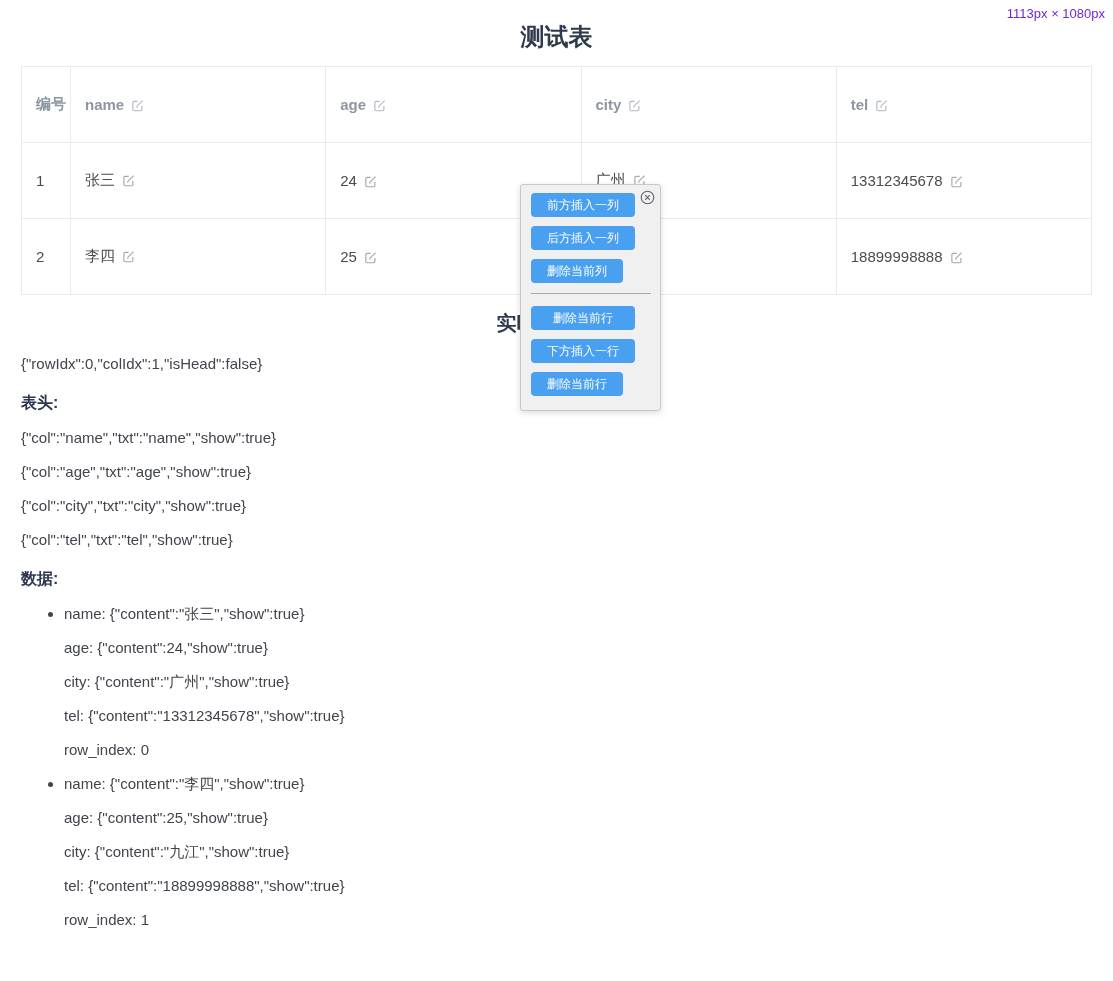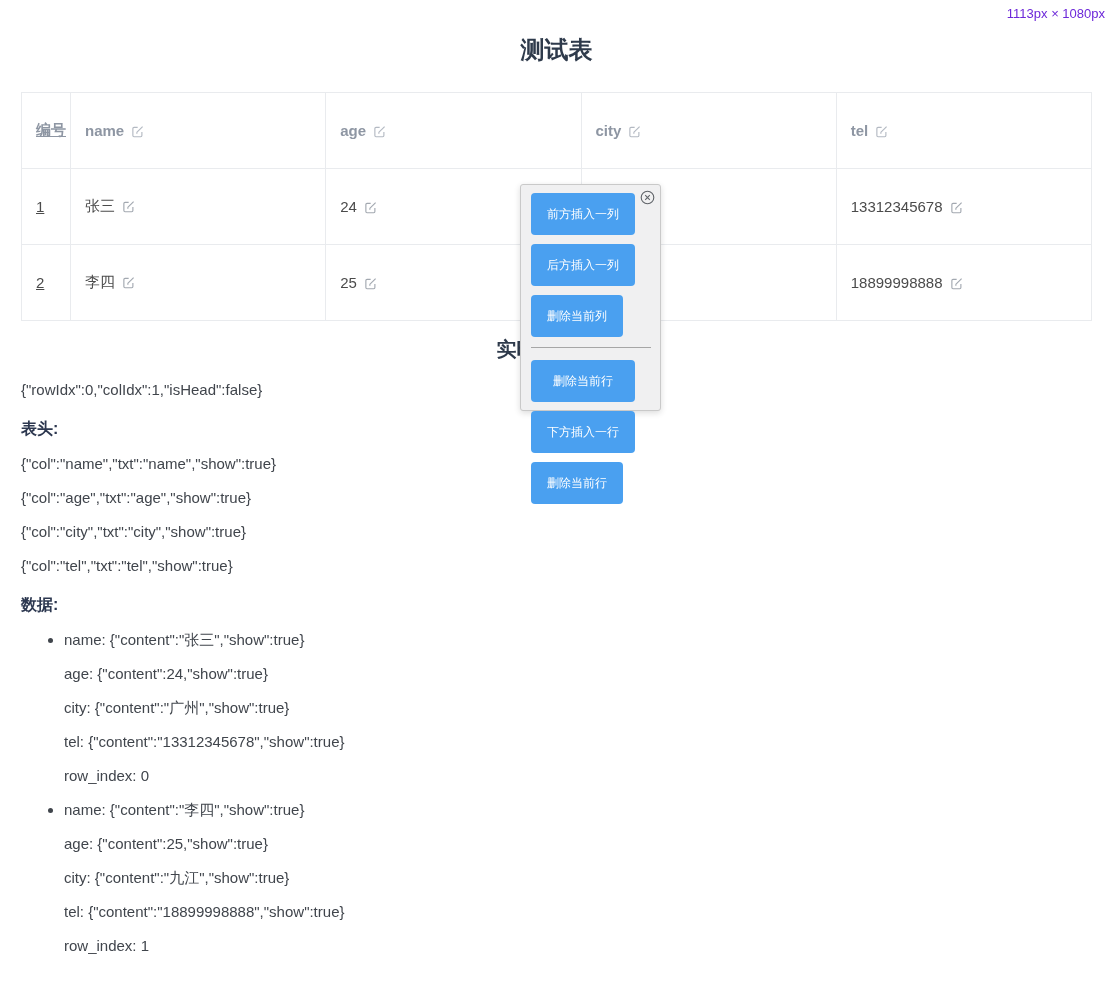--- a/index.html
+++ b/index.html
@@ -6,35 +6,35 @@
   body{
     width:1113px;height:981px;position:relative;overflow:hidden;
     font-family:"Liberation Sans","DejaVu Sans",sans-serif;
     -webkit-font-smoothing:antialiased;
   }
   .dim-label{
     position:absolute;top:6px;right:8px;font-size:13px;color:#6d28d9;
   }
   .container{padding:0 21px;}
   h1.page-title{
-    margin:16px;padding:18px 0 10px;text-align:center;
+    margin:3px;padding:18px 0 10px;text-align:center;
     font-size:24px;line-height:32px;font-weight:bold;color:#2e3a4b;
   }
   table.data-table{
     width:100%;border-collapse:collapse;table-layout:fixed;
     background:#fff;
   }
   table.data-table th,table.data-table td{
     border:1px solid #e9ebee;height:75px;padding:0 6px 0 14px;
     text-align:left;vertical-align:middle;font-size:15px;
     white-space:nowrap;overflow:hidden;
   }
   table.data-table th{color:#8e96a3;font-weight:bold;}
   table.data-table td{color:#4b4b4b;font-weight:normal;}
-  th.idx-col,td.idx-col{padding-left:12px;text-decoration:underline;}
+  th.idx-col,td.idx-col{padding-left:12px;}
   .edit-icon{
     display:inline-block;margin-left:7px;vertical-align:-2px;line-height:0;
     color:#b3b9c2;cursor:pointer;
   }
   td .edit-icon{color:#a2a8b0;}
   h2.live-title{
     margin:17px 0 20px;text-align:center;
     font-size:20px;line-height:22px;font-weight:bold;color:#2e3a4b;
   }
   .info{color:#40454c;}
@@ -48,21 +48,21 @@
   ul.data-list li p{margin:15px 0;font-size:15px;line-height:19px;}
   
   .popup{
     position:absolute;left:520px;top:184px;width:141px;height:227px;
     box-sizing:border-box;background:#f0f0f1;border:1px solid #c9c9c9;
     border-radius:3px;box-shadow:0 2px 6px rgba(0,0,0,.14);
     padding:8px 0 0 10px;z-index:30;
   }
   .popup .action{
     display:block;border:0;border-radius:4px;background:var(--primary,#4aa0f0);
-    color:#fff;font-size:12px;line-height:12px;padding:15px 0;margin:0 0 9px;
+    color:#fff;font-size:12px;line-height:12px;padding:6px 0;margin:0 0 9px;
     text-align:center;cursor:pointer;font-family:inherit;
   }
   .popup .action.w6{width:104px;}
   .popup .action.w5{width:92px;}
   .popup hr.popup-divider{
     border:none;border-top:1px solid #a6a6a6;margin:10px 9px 12px 0;
   }
   .popup .close-btn{
     position:absolute;top:4px;right:4px;width:17px;height:17px;
     background:none;border:none;padding:0;color:#5f6368;cursor:pointer;line-height:0;

